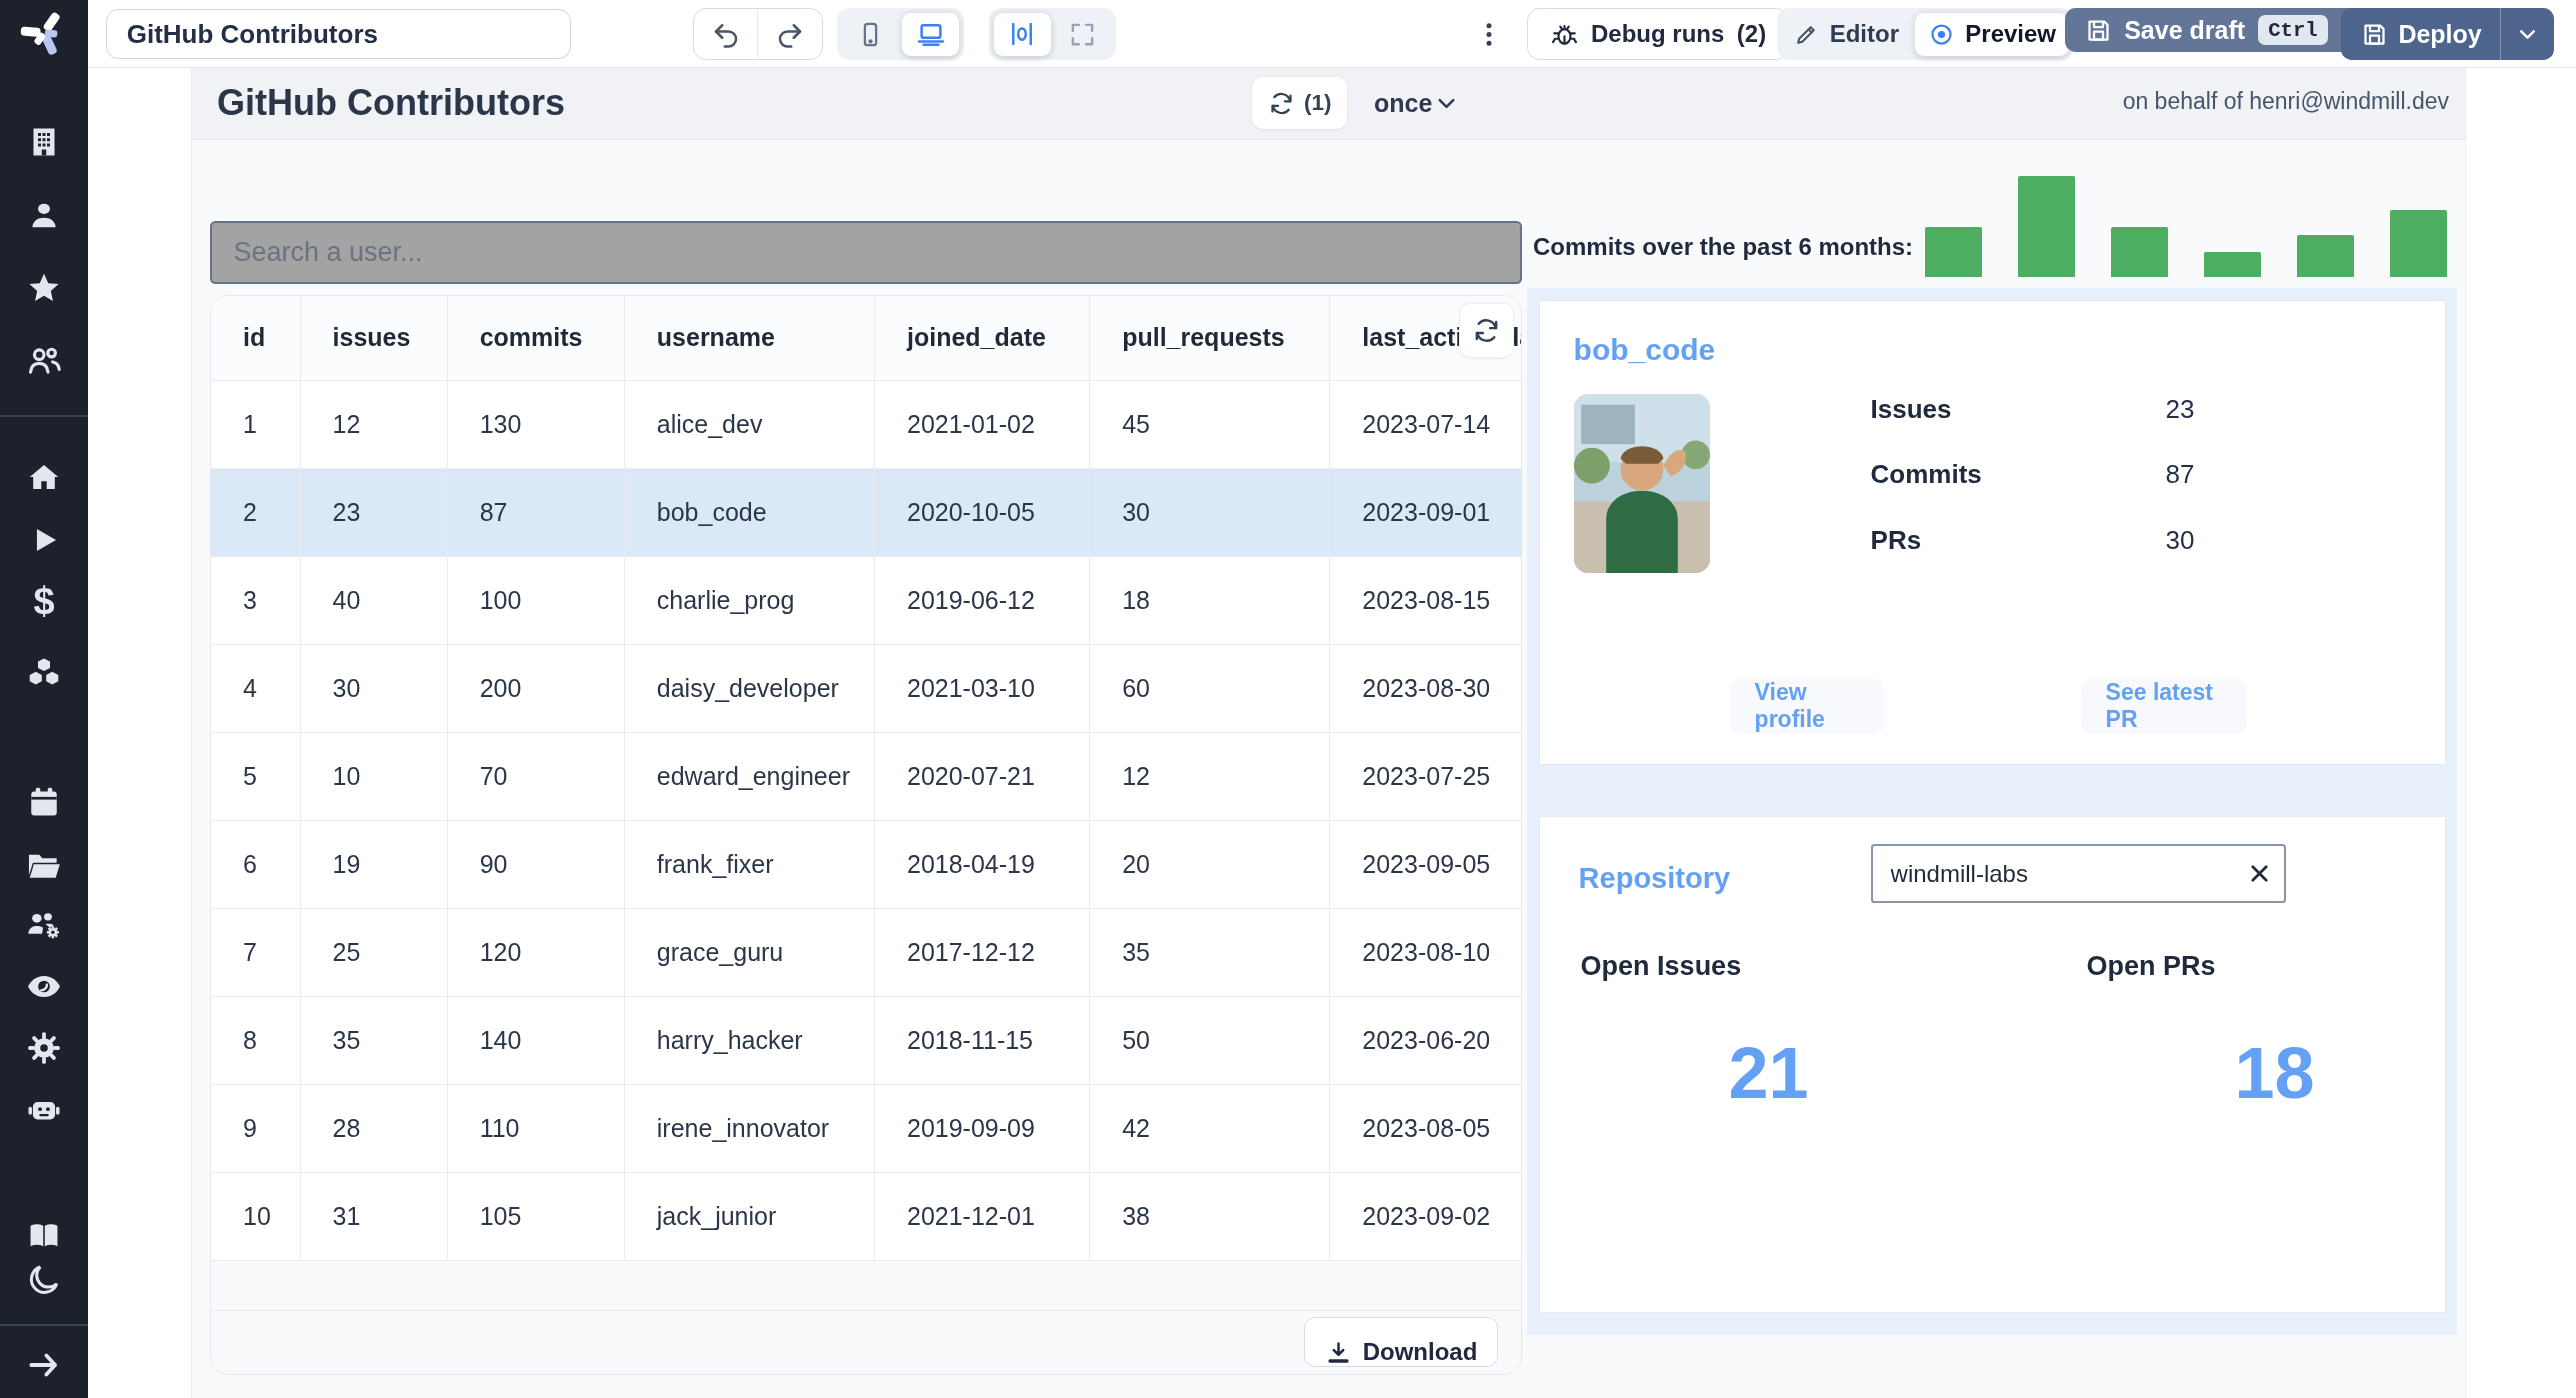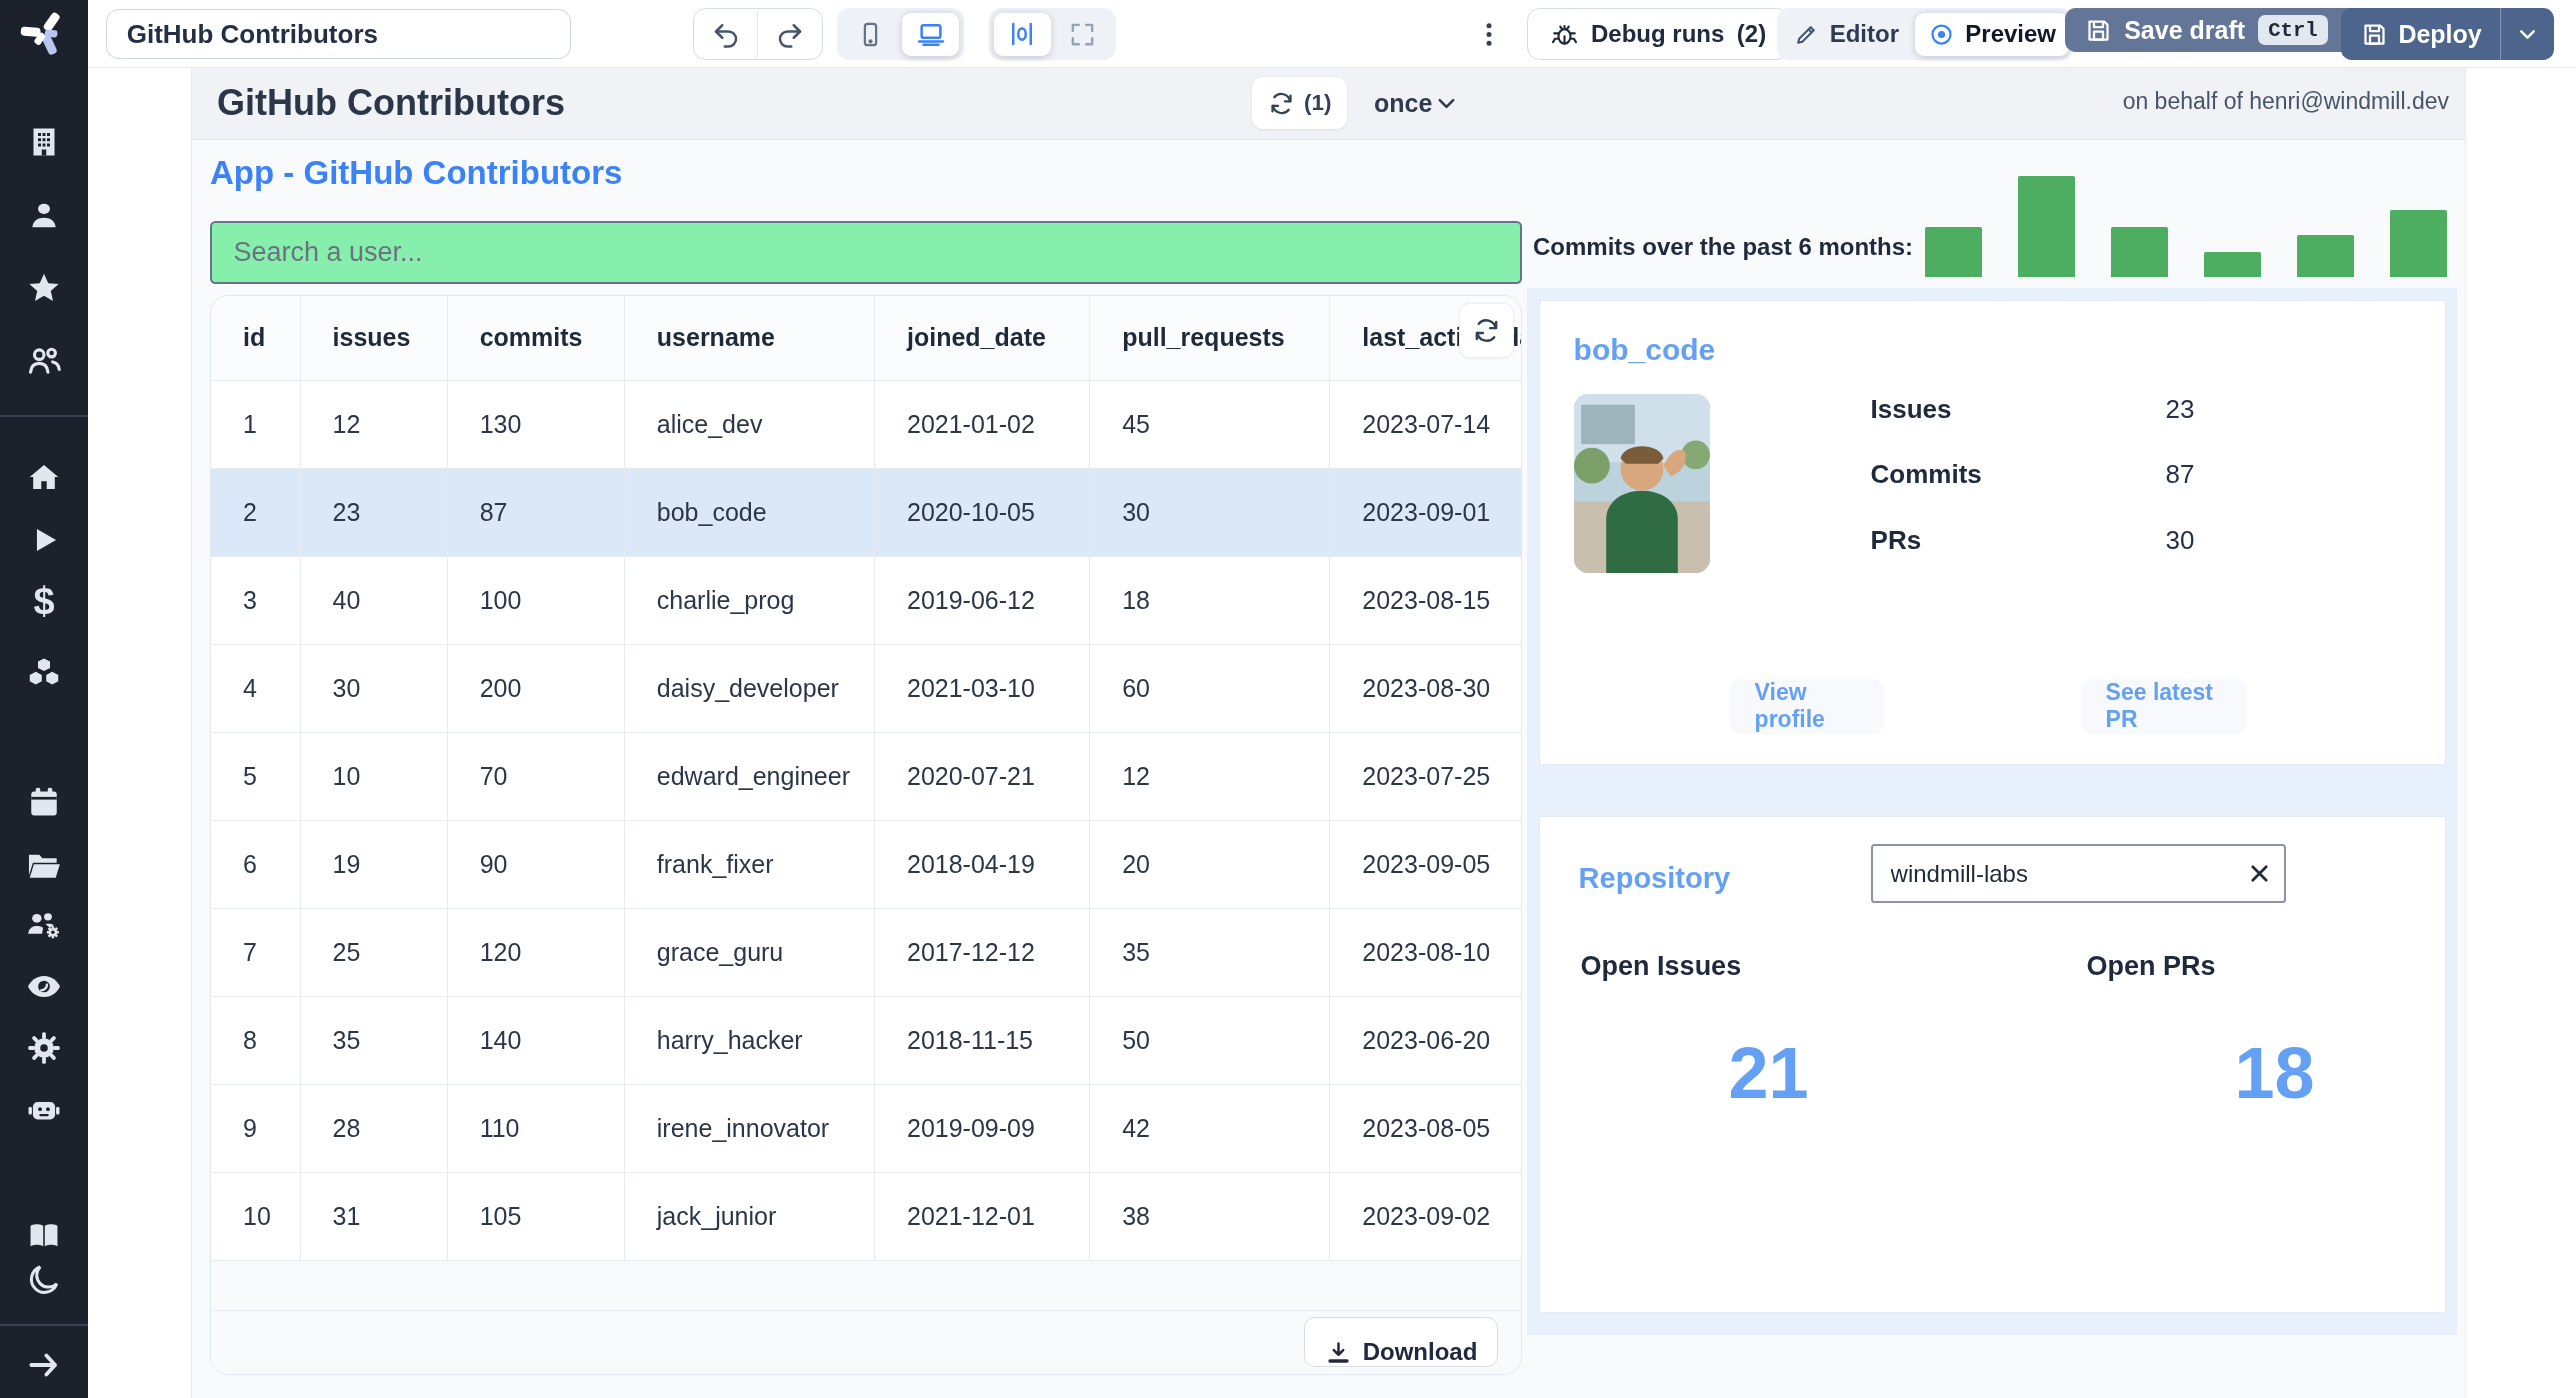--- a/index.html
+++ b/index.html
@@ -39,21 +39,21 @@
 
   
   .canvas{position:absolute;left:191px;top:68px;width:2275px;bottom:0;background:#f8fafc;border-left:1.8px solid #e9edf2;border-right:1.8px solid #e9edf2}
   .band{position:absolute;left:0;top:0;width:100%;height:72px;background:#f0f2f5;border-bottom:1.8px solid #e2e8f0}
   .band-title{position:absolute;left:25px;top:14.3px;font-size:36px;font-weight:800;color:#2b3648}
   .refresh-pill{position:absolute;left:1060px;top:9px;height:52px;background:#fff;border-radius:10.7px;display:flex;align-items:center;gap:9px;padding:0 16px;color:#334155;font-size:22.4px;font-weight:600;box-shadow:0 0.9px 2.7px rgba(15,23,42,.08)}
   .once{position:absolute;left:1182px;top:9px;height:52px;display:flex;align-items:center;gap:1px;color:#2f3a4e;font-size:25px;font-weight:600}
   .behalf{position:absolute;right:16px;top:19.7px;font-size:23px;color:#475569}
 
   .app-heading{position:absolute;left:18px;top:86px;font-size:33px;font-weight:800;color:#3b82f6}
-  .search{position:absolute;left:18px;top:153px;width:1312px;height:63px;border:2.7px solid #64748b;border-radius:5.4px;background:#86efac;padding:0 21.5px;font-family:"Liberation Sans",sans-serif;font-size:27px;color:#111827;outline:none}
+  .search{position:absolute;left:18px;top:153px;width:1312px;height:63px;border:2.7px solid #64748b;border-radius:5.4px;background:#a3a3a3;padding:0 21.5px;font-family:"Liberation Sans",sans-serif;font-size:27px;color:#111827;outline:none}
   .search::placeholder{color:#6b7280}
 
   
   .tablebox{position:absolute;left:18px;top:227px;width:1312px;height:1080px;background:#fff;border:1.8px solid #e2e8f0;border-radius:19px;overflow:hidden}
   table{border-collapse:collapse;width:100%;table-layout:fixed}
   th,td{border-right:1.8px solid #e8ecf1;border-bottom:1.8px solid #e8ecf1;text-align:left;padding-left:32px;font-size:25px;color:#2b3648;overflow:hidden;white-space:nowrap}
   th:last-child,td:last-child{border-right:none}
   thead th{height:84px;background:#fbfcfd;font-weight:700;color:#1f2937}
   tbody td{height:88px;background:#fff;font-weight:400}
   tbody tr.sel td{background:#dbe8f8}
@@ -390,21 +390,20 @@
       <span>once</span>
       <span>
           <svg width="27" height="27" viewBox="0 0 24 24" fill="none" stroke="currentColor" stroke-width="2.2" stroke-linecap="round" stroke-linejoin="round">
             <path d="M6 9l6 6 6-6"></path>
           </svg>
         </span>
     </div>
     <div class="behalf">on behalf of henri@windmill.dev</div>
   </div>
 
-  <div class="app-heading">App - GitHub Contributors</div>
 
   <input class="search" type="text" placeholder="Search a user..." style="">
 
   <div class="tablebox">
     <table>
       <colgroup>
         <col style="width:89px">
           <col style="width:147px">
           <col style="width:177px">
           <col style="width:250px">

